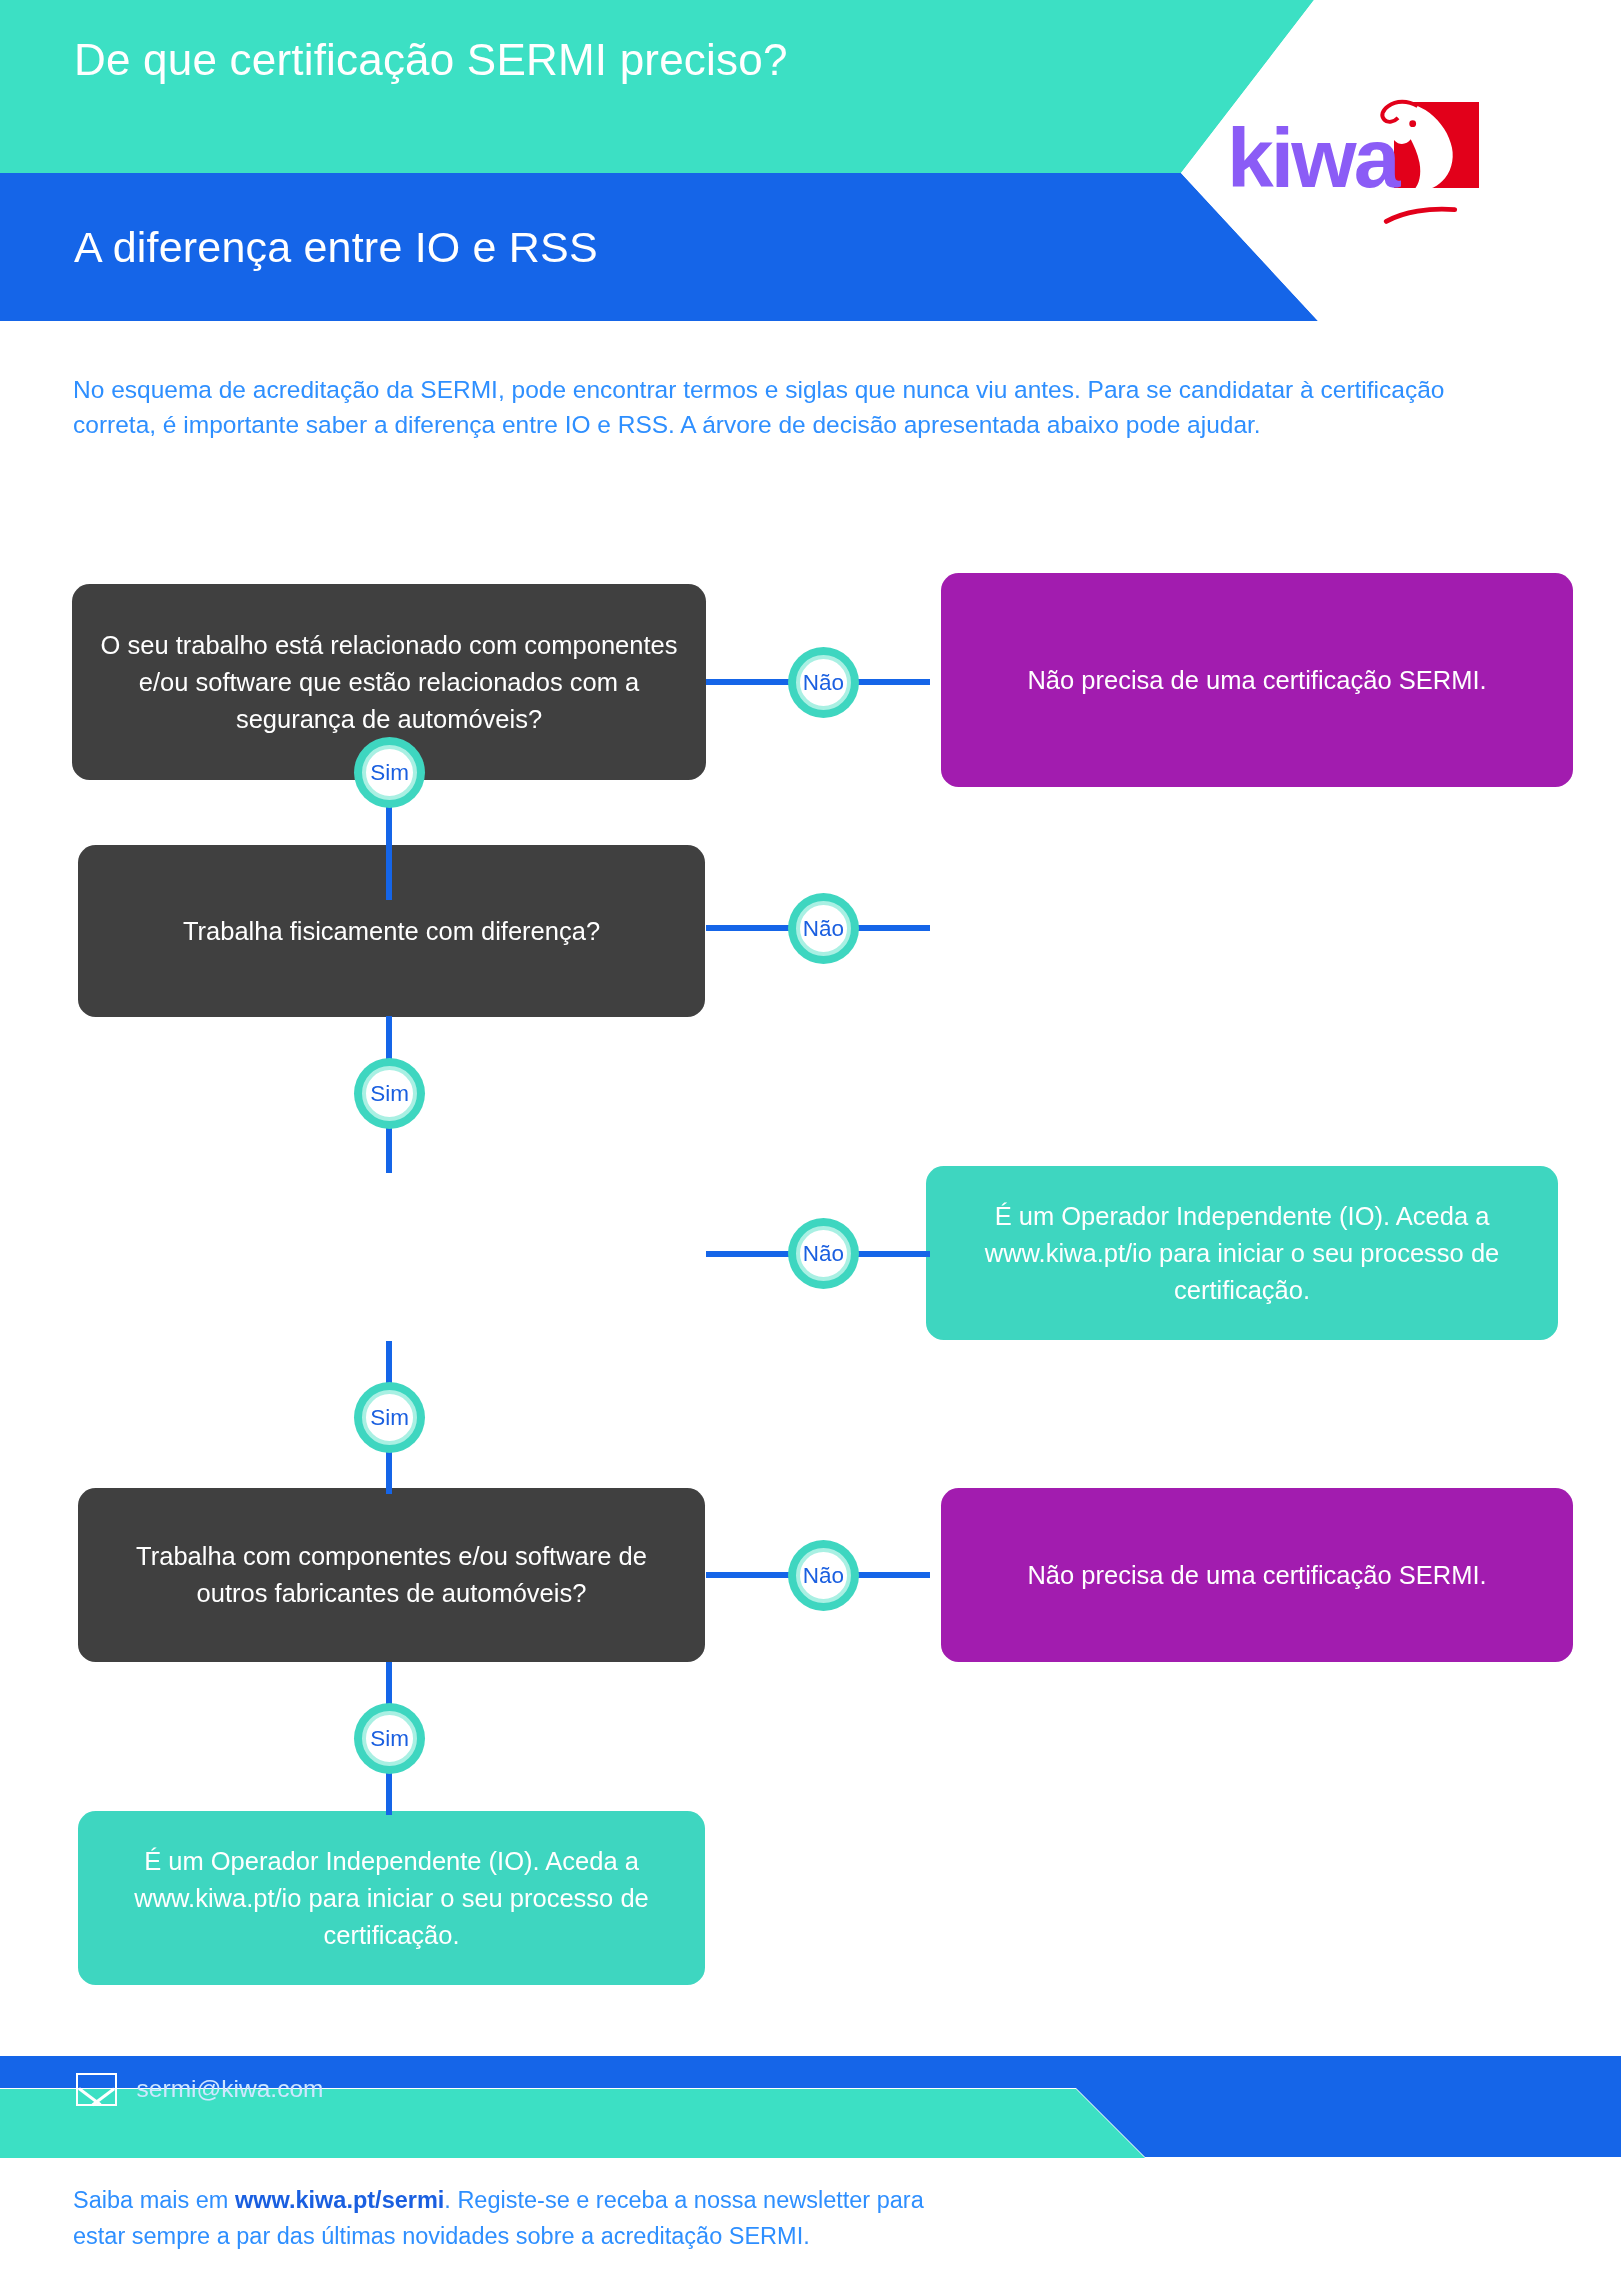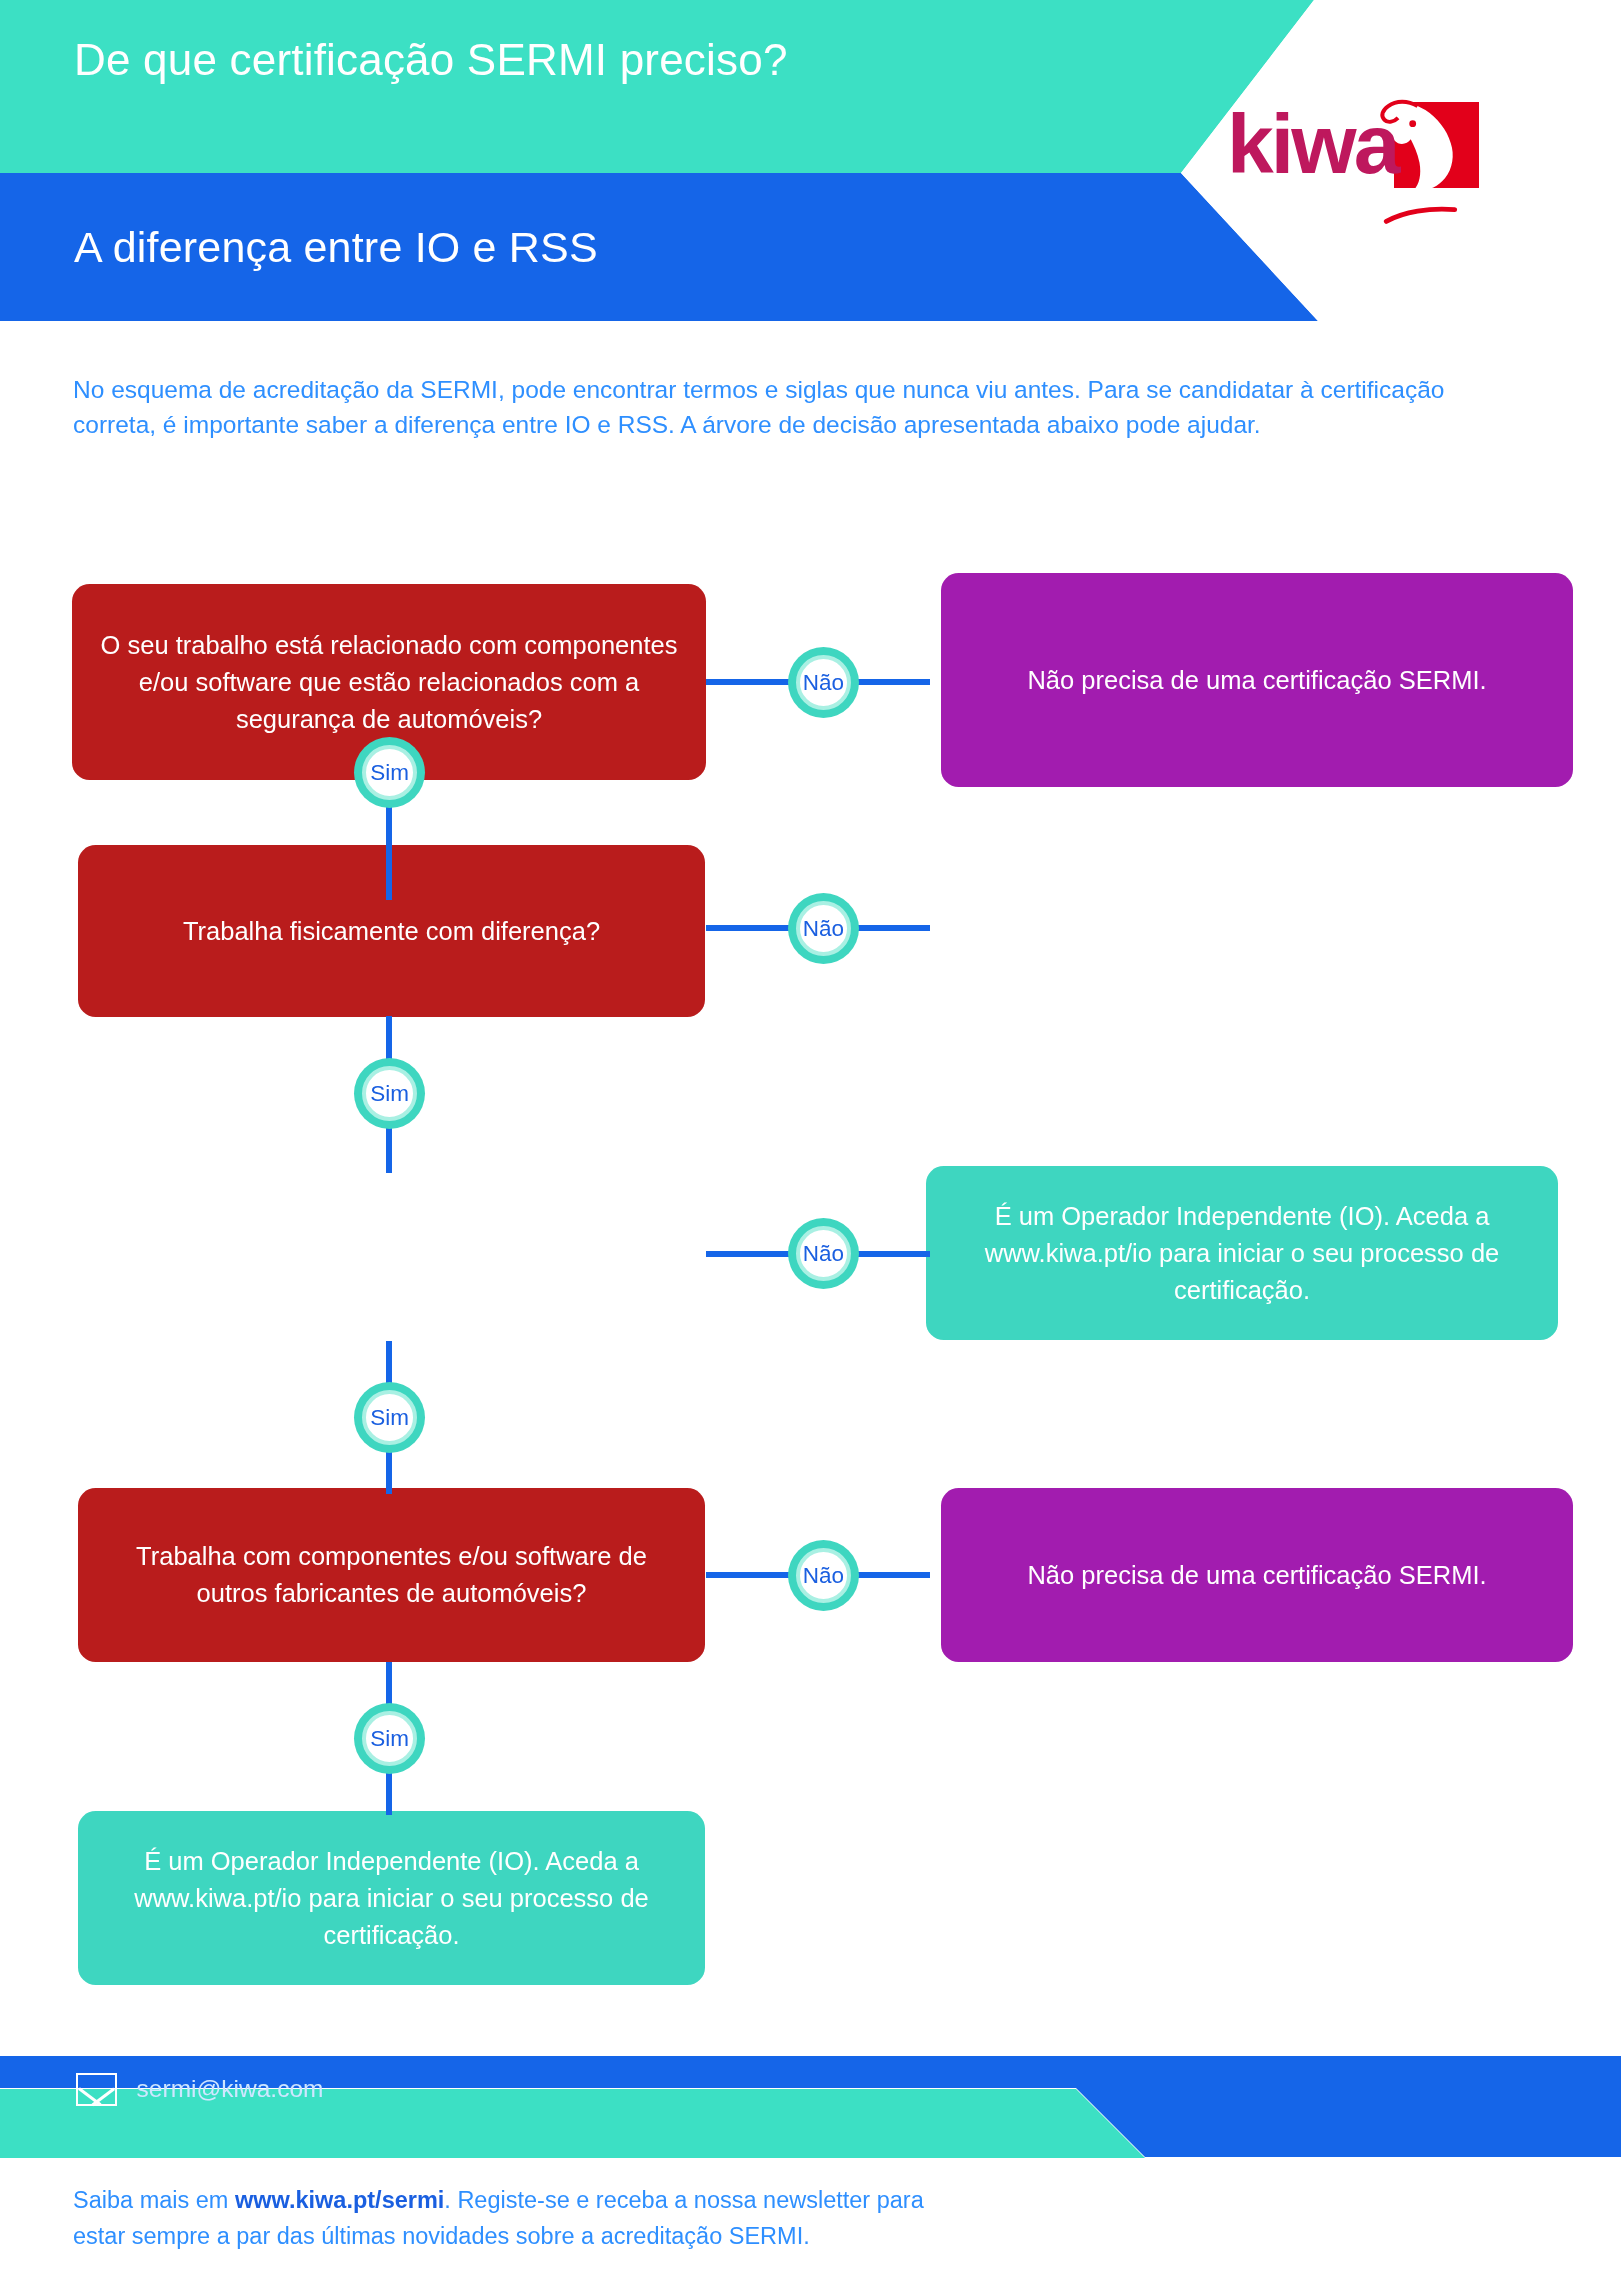--- a/index.html
+++ b/index.html
@@ -66,24 +66,24 @@
     clip-path: polygon(133px 0, 440px 0, 440px 321px, 137px 321px, 0 173px);
   }
   .logo-red-square {
     position: absolute;
     left: 213px; top: 102px;
     width: 85px; height: 86px;
     background: #e2001a;
   }
   .logo-kiwa-text {
     position: absolute;
-    left: 46px; top: 102px;
+    left: 46px; top: 116px;
     font-size: 84px;
     font-weight: bold;
-    color: #be185d;
+    color: #8b5cf6;
     letter-spacing: -2.9px;
     line-height: 1;
     font-family: "Liberation Sans", sans-serif;
   }
   .logo-bird { position: absolute; left: 176px; top: 94px; }
 
   
   .intro {
     position: absolute;
     left: 73px; top: 372px;
@@ -101,21 +101,21 @@
     border-radius: 17.6px;
     display: flex;
     align-items: center;
     justify-content: center;
     text-align: center;
     color: #ffffff;
     font-size: 25.5px;
     line-height: 37px;
     padding: 9.8px 21.6px;
   }
-  .node.q { background: #b91c1c; }
+  .node.q { background: #404040; }
   .node.r-blue { background: #a21caf; margin-left: 15px; }
   .node.r-teal { background: #3ed6c0; }
 
   .badge {
     position: absolute;
     width: 71px; height: 71px;
     border-radius: 50%;
     background: #3ed6c0;
     display: flex;
     align-items: center;

